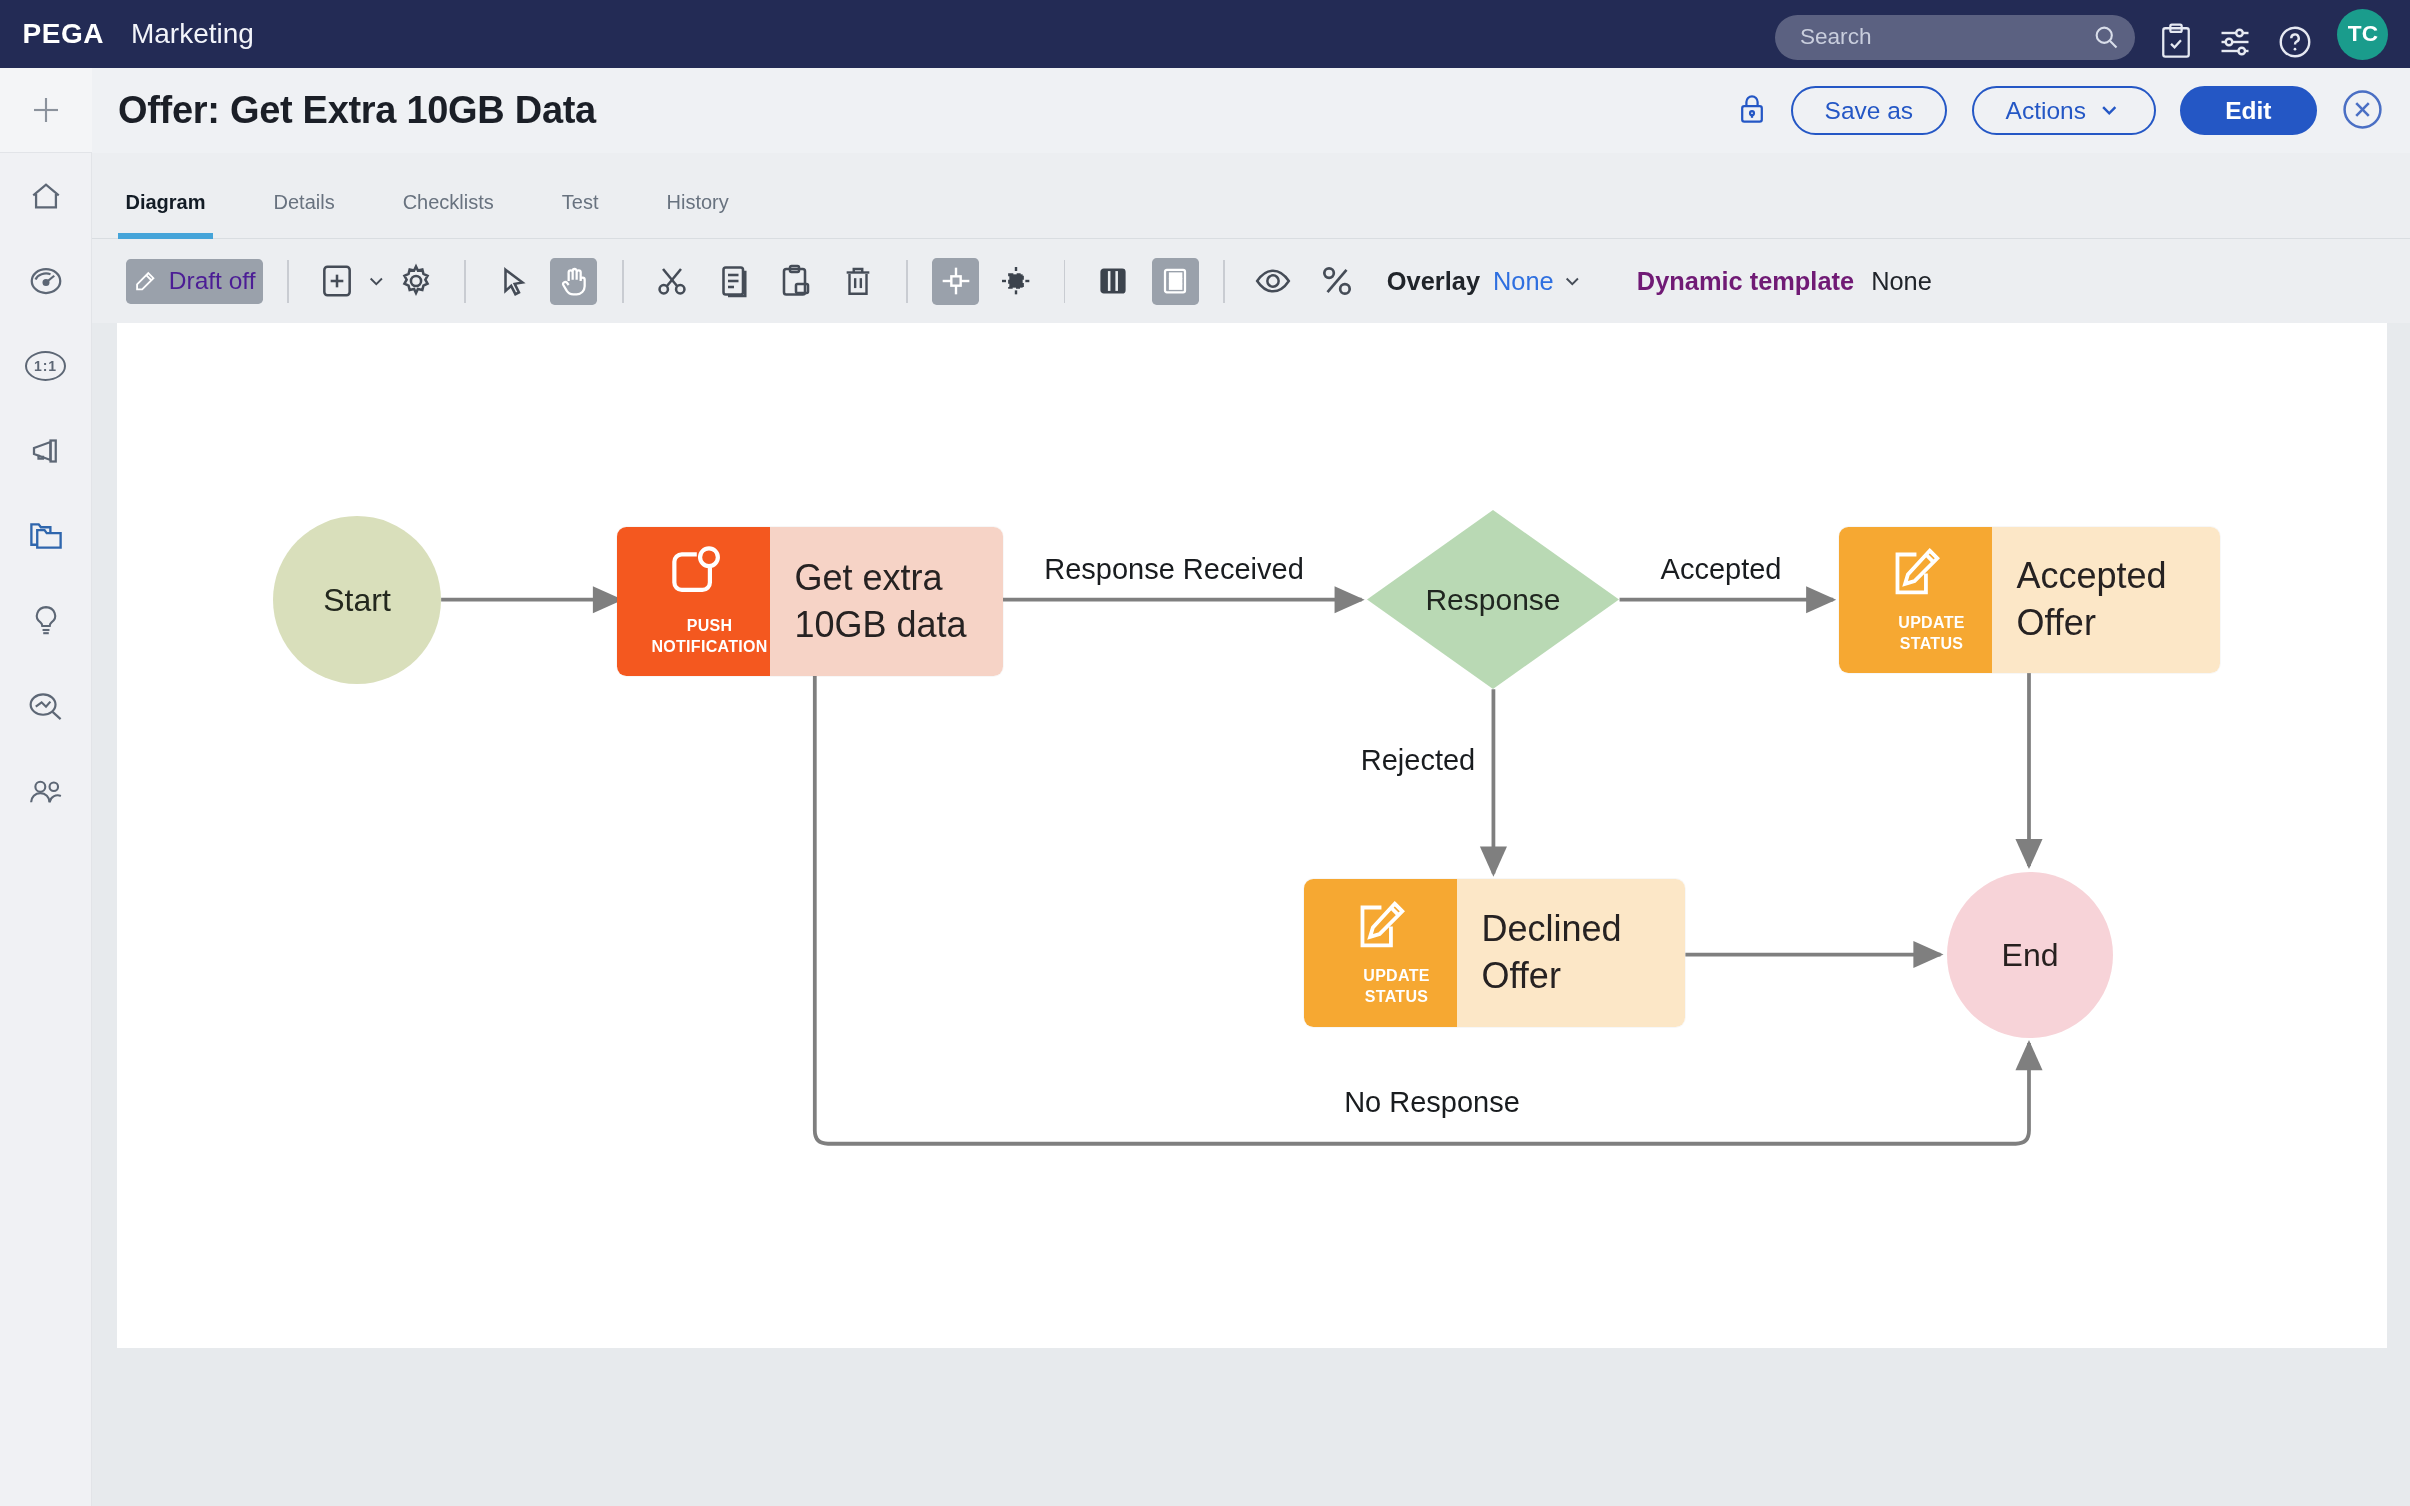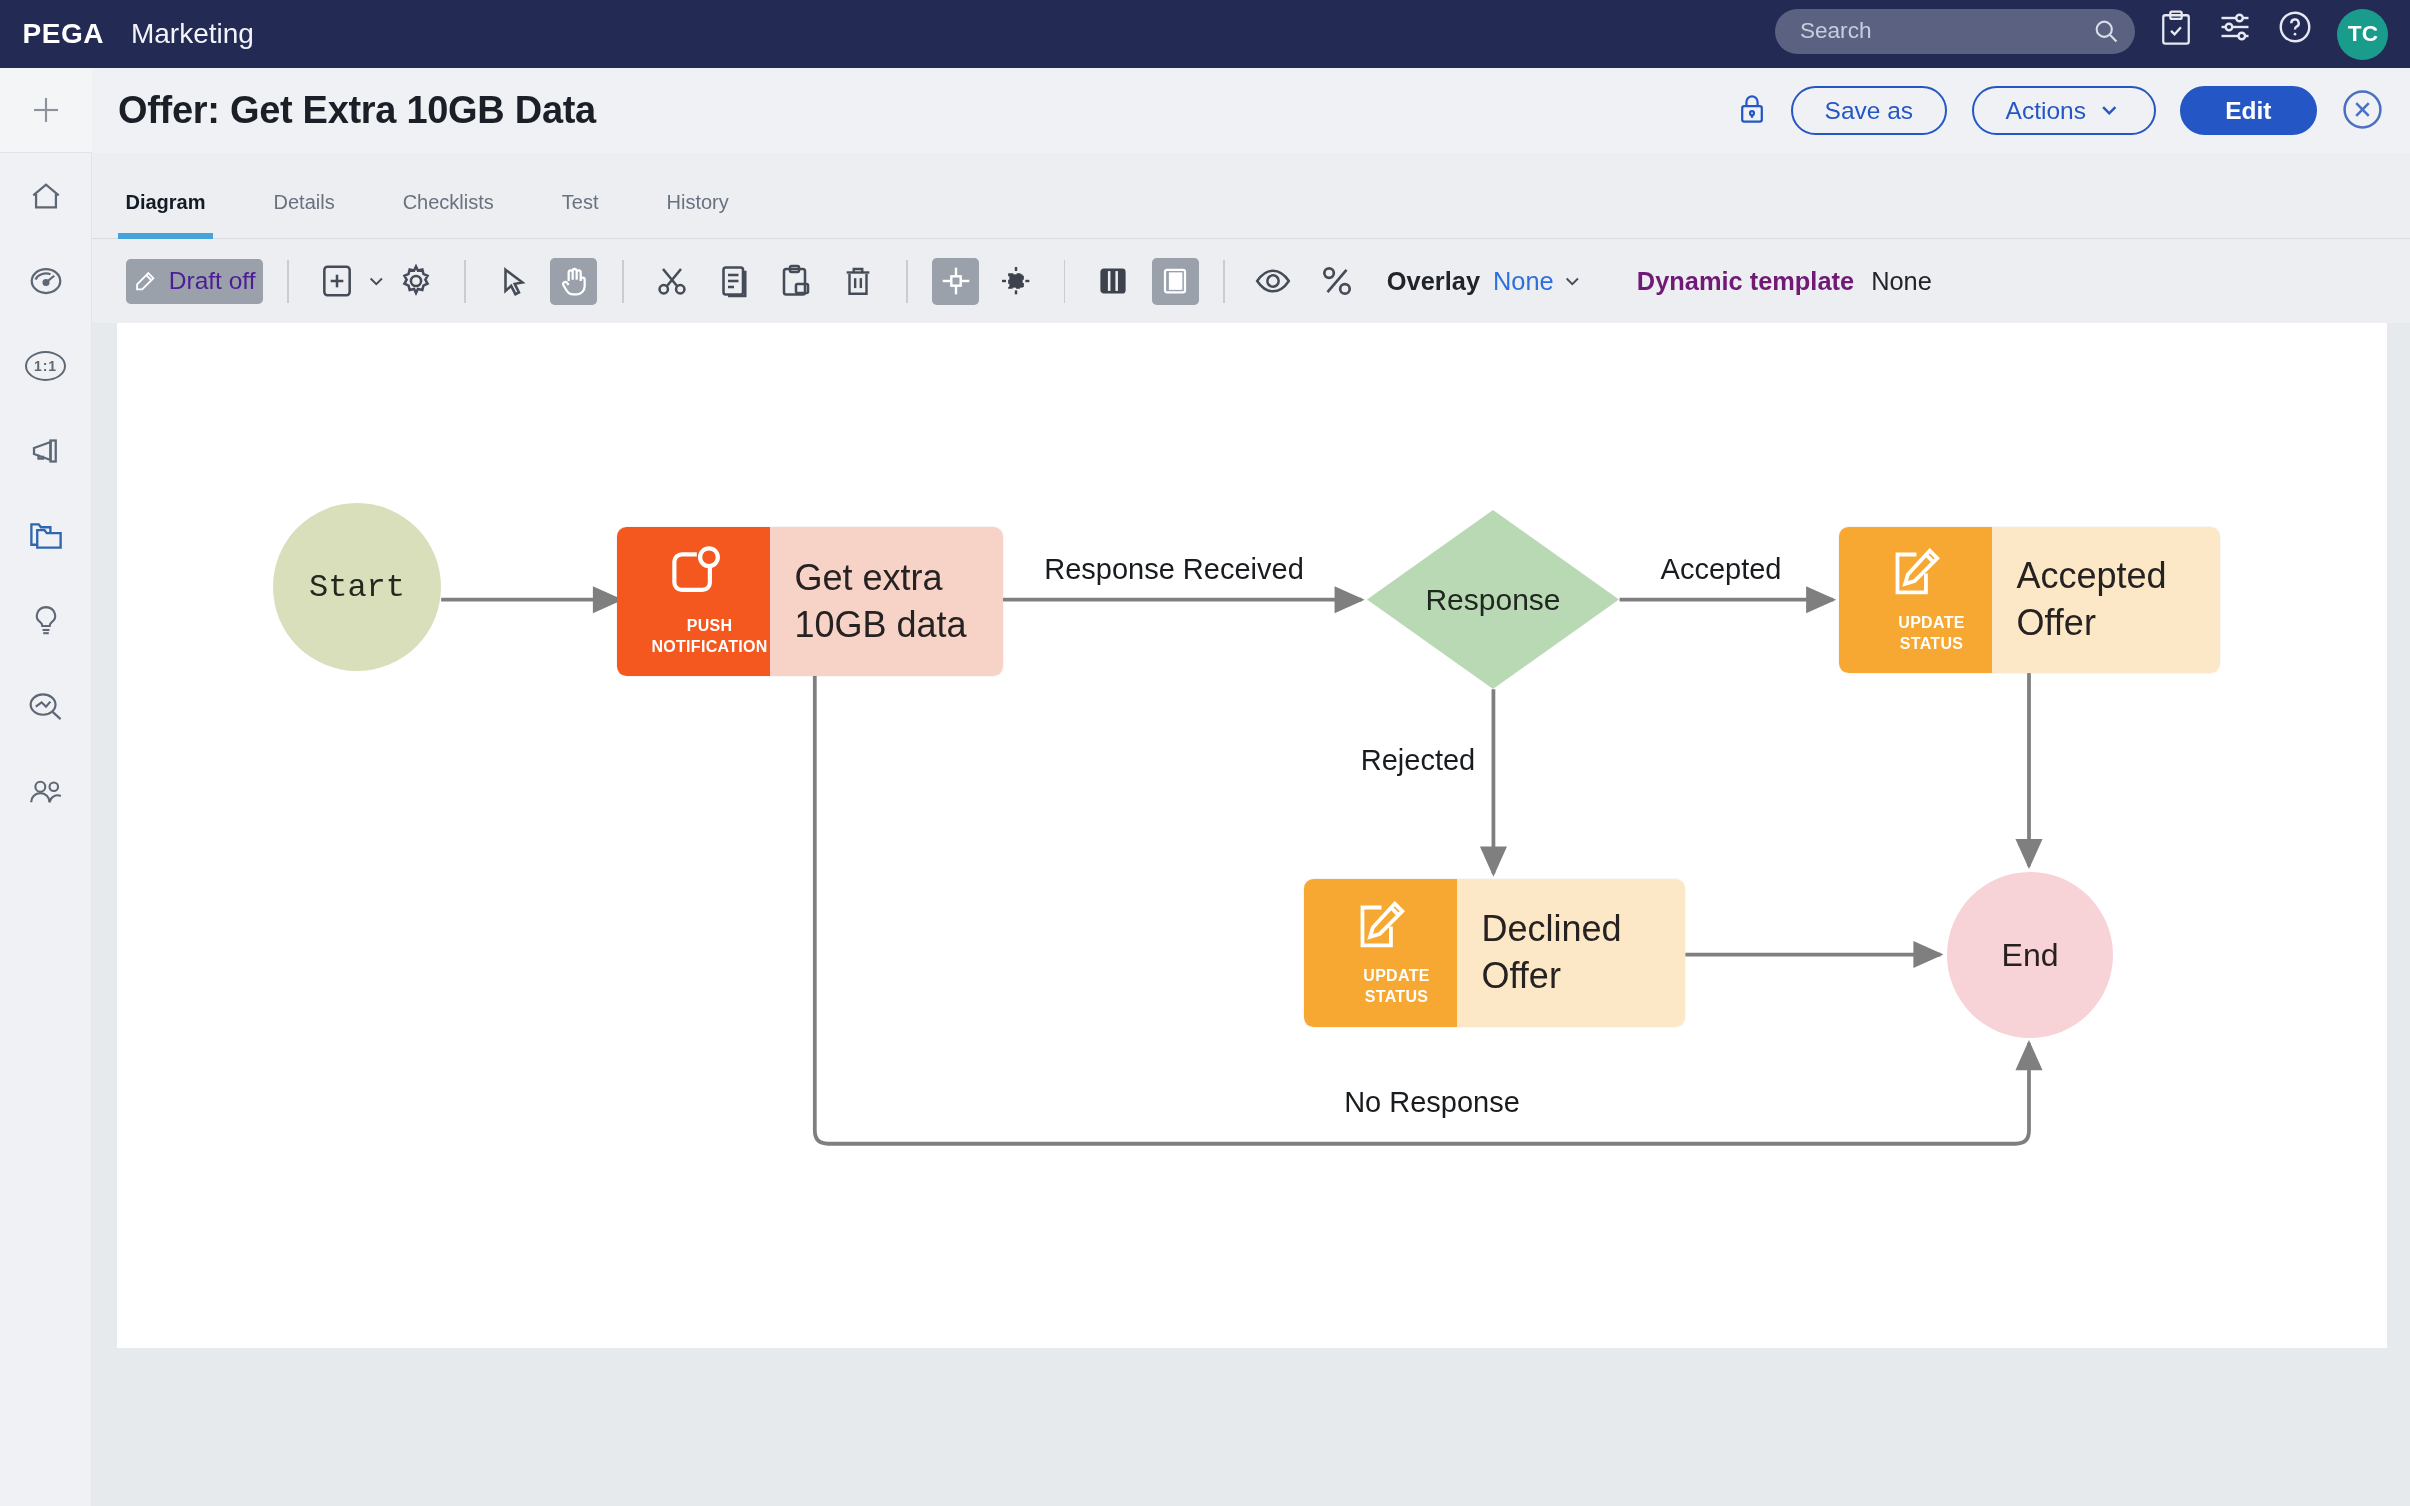--- a/index.html
+++ b/index.html
@@ -5,21 +5,21 @@
   * { margin:0; padding:0; box-sizing:border-box; }
   html,body { width:2411px; height:1507px; }
   body { font-family:"Liberation Sans", sans-serif; background:#e7eaed; overflow:hidden; }
   .app { position:relative; width:2411px; height:1507px; }
 
   
   .topbar { position:absolute; left:0; top:0; width:2411px; height:68px; background:#232b55;
             display:flex; align-items:center; padding:0 22.6px; color:#fff; }
   .brand { font-size:28px; font-weight:700; letter-spacing:0.5px; }
   .brand-app { font-size:28px; font-weight:400; margin-left:27px; color:#f2f4fa; }
-  .topbar-right { margin-left:auto; display:flex; align-items:flex-start; gap:24px; }
+  .topbar-right { margin-left:auto; display:flex; align-items:flex-end; gap:24px; }
   .searchbox { position:relative; width:360px; height:45px; }
   .searchbox input { width:100%; height:100%; border:none; outline:none; border-radius:22.6px;
      background:rgba(255,255,255,.26); color:#e9ecf4; font-size:22.6px; padding:0 53px 0 24.5px;
      font-family:"Liberation Sans",sans-serif; }
   .searchbox input::placeholder { color:#c9cedd; }
   .searchbox .sicon { position:absolute; right:15px; top:8.5px; }
   .tb-ic { display:flex; align-items:center; justify-content:center; cursor:pointer; }
   .avatar { width:51px; height:51px; border-radius:50%; background:#1a9c8c; color:#fff;
             font-size:22.6px; font-weight:700; display:flex; align-items:center; justify-content:center; }
 
@@ -64,21 +64,21 @@
   .dt-label { font-size:25.4px; font-weight:700; color:#701a75; margin:0 17px 0 53px; }
   .dt-value { font-size:25.4px; color:#20242a; }
 
   
   .canvas { position:absolute; left:117px; top:323px; width:2270px; height:1025px; background:#fff; }
   .edges { position:absolute; left:0; top:0; }
   .edge-label { position:absolute; transform:translate(-50%,-50%); font-size:29px; color:#191c1f; white-space:nowrap; }
 
   .circle-node { position:absolute; border-radius:50%; display:flex; align-items:center; justify-content:center;
                  font-size:32px; color:#23281e; cursor:pointer; }
-  .start-node { left:156px; top:180px; width:168px; height:168px; background:#d9dfbb;font-family:Liberation Mono, monospace; }
+  .start-node { left:156px; top:193px; width:168px; height:168px; background:#d9dfbb; }
   .end-node { left:1830px; top:549px; width:166px; height:166px; background:#f7d3d8; color:#27201f; }
 
   .diamond { position:absolute; left:1250px; top:187px; width:252px; height:179px; background:#b9d9b4;
              clip-path:polygon(50% 0,100% 50%,50% 100%,0 50%); display:flex; align-items:center;
              justify-content:center; font-size:30px; color:#202620; cursor:pointer; }
 
   .node { position:absolute; display:flex; border-radius:9.4px; overflow:hidden; cursor:pointer;
           box-shadow:0 0 0 0.9px rgba(0,0,0,.03); }
   .node-badge { width:153px; display:flex; flex-direction:column; align-items:center; justify-content:center;
                 gap:13px; color:#fff; }

